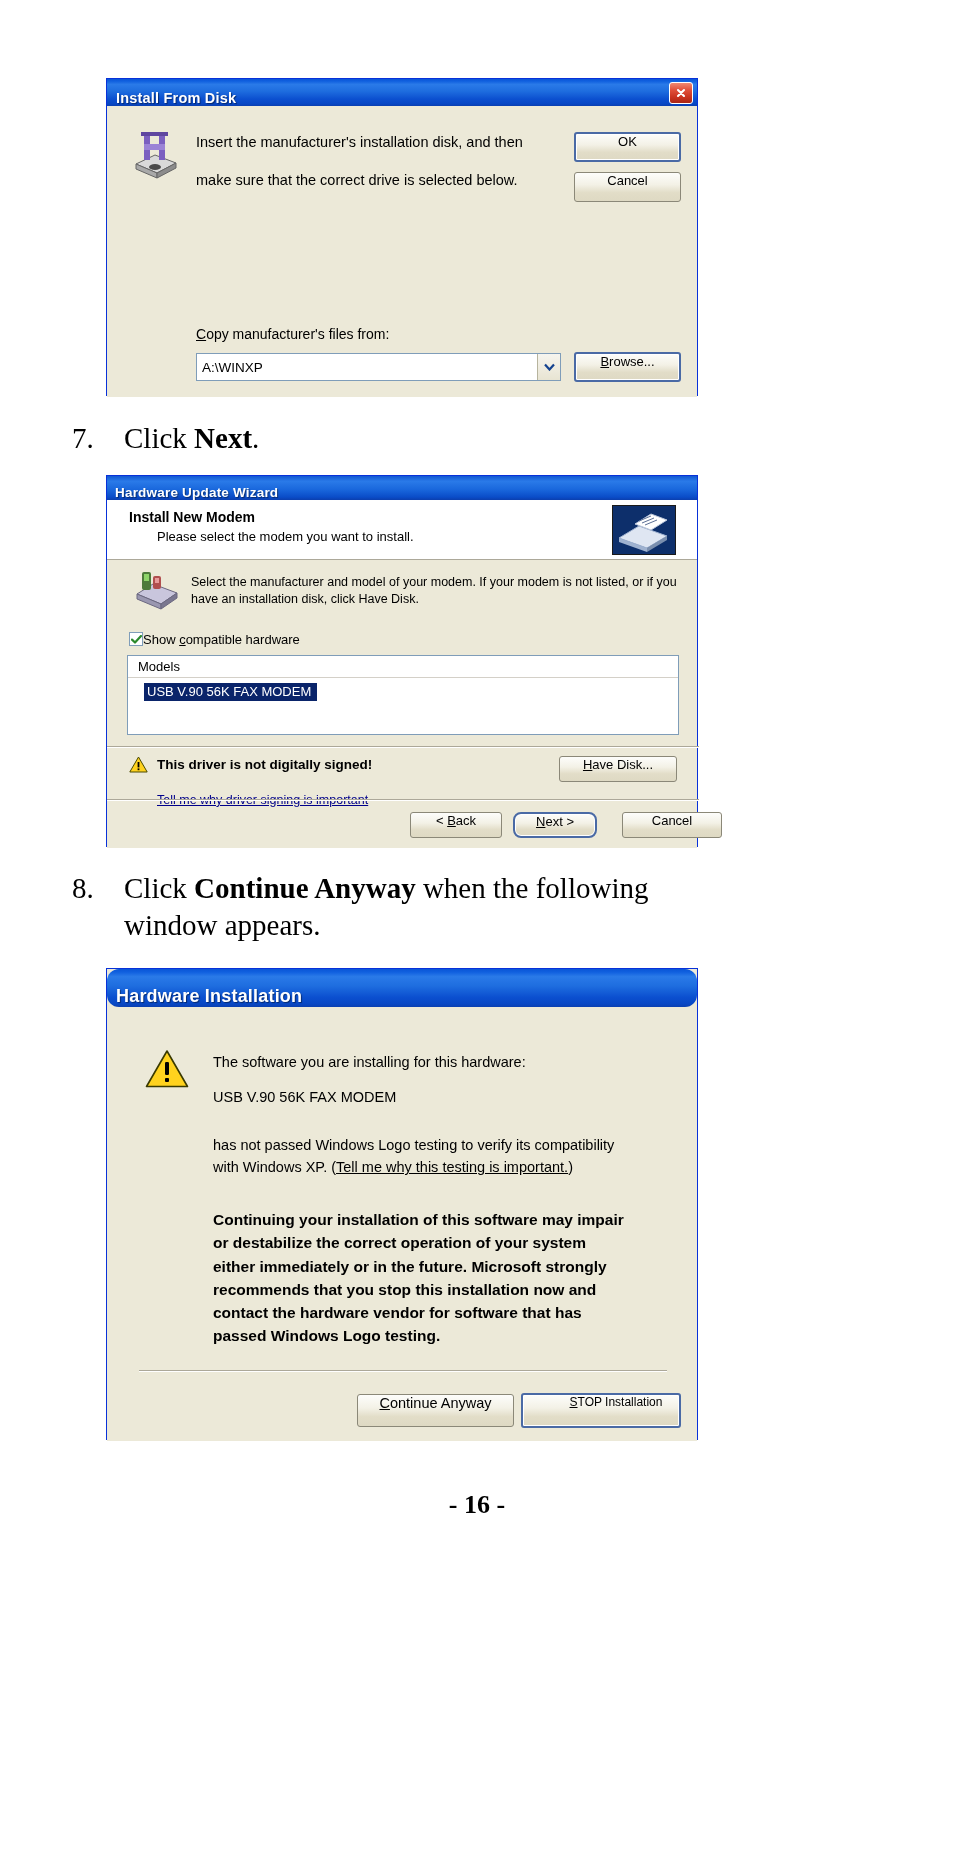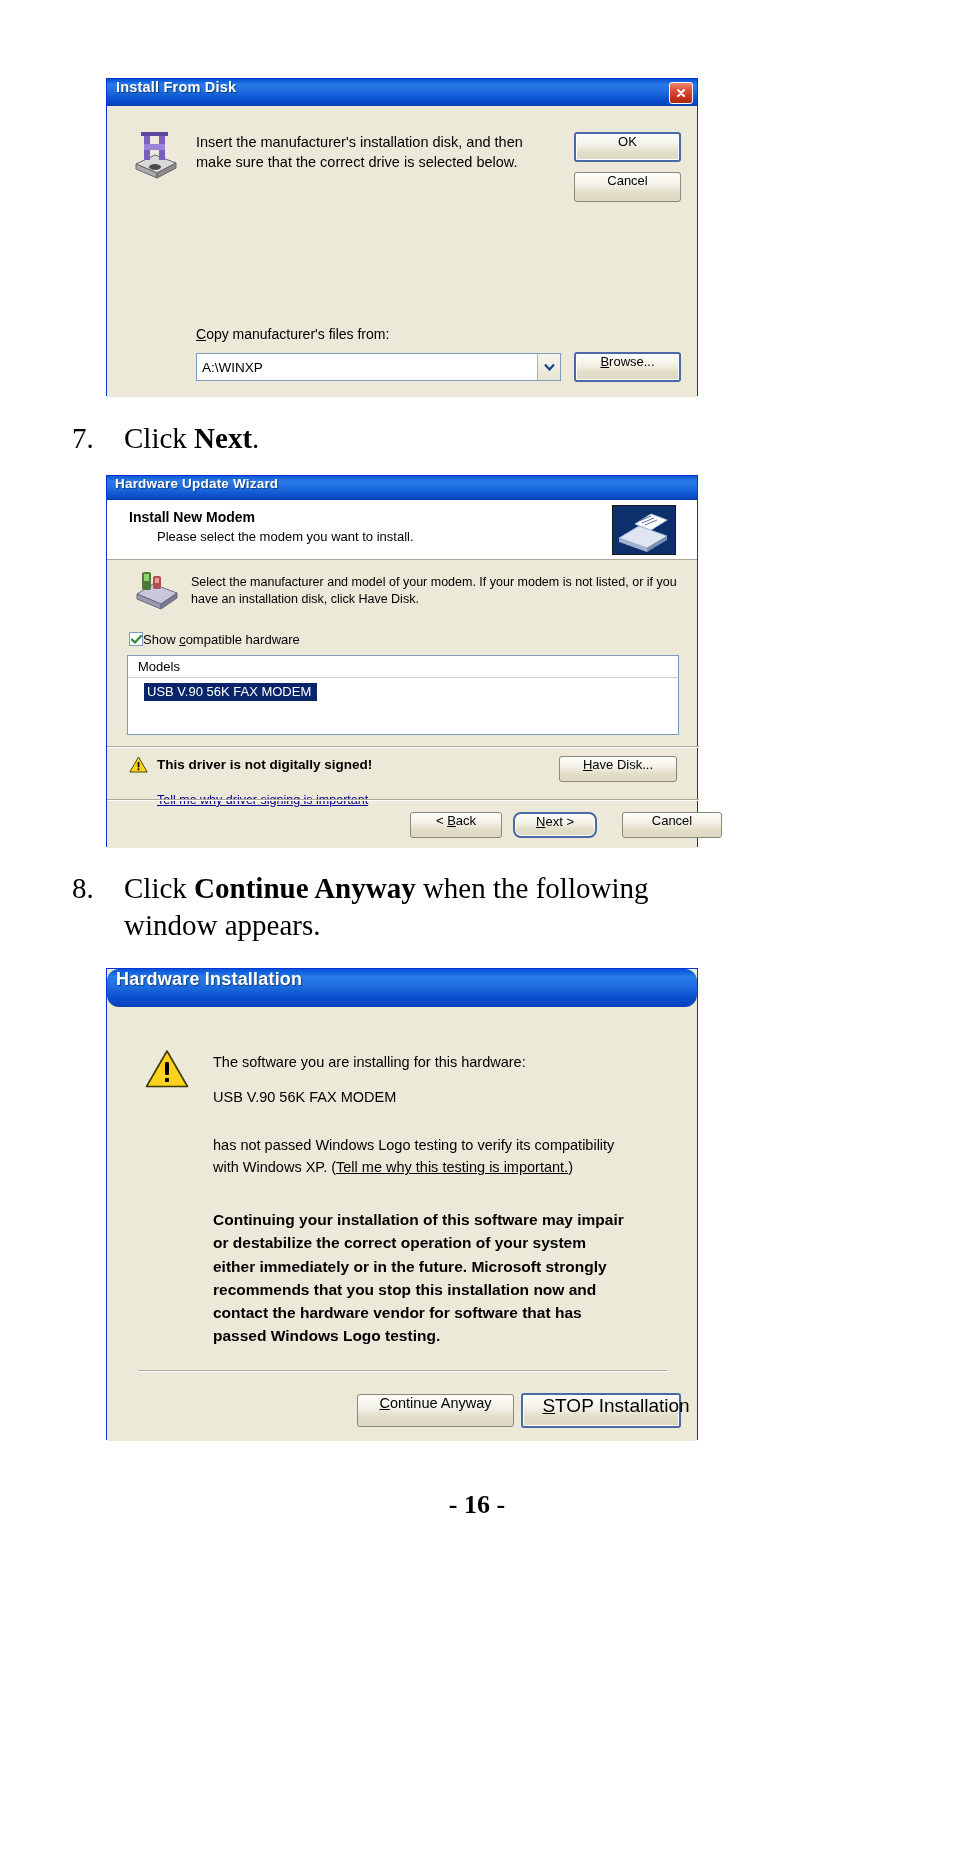--- a/index.html
+++ b/index.html
@@ -16,21 +16,21 @@
   .xp-dialog{
     position:absolute;
     background:#ece9d8;
     border:1px solid #0831d9;
     box-sizing:border-box;
     font-family:"Liberation Sans", sans-serif;
   }
   .xp-titlebar{
     height:27px;
     background:linear-gradient(180deg,#0a56d6 0%,#1060df 8%,#2a7ae8 20%,#1e6ddf 45%,#0b4fcf 75%,#0847c4 92%,#0a3fb0 100%);
-    display:flex;align-items:flex-start;
+    display:flex;align-items:flex-end;
     padding:0 4px 0 9px;
     position:relative;
   }
   .xp-titlebar.plain{
     background:linear-gradient(180deg,#1158d3 0%,#2a7ae8 22%,#1a68dd 55%,#0a4cc8 88%,#0b3fae 100%);
     padding-left:8px;
   }
   .xp-title{
     color:#ffffff;font-weight:bold;font-size:14.5px;
     letter-spacing:.2px;
@@ -191,21 +191,21 @@
           <ellipse cx="25" cy="37" rx="6" ry="3" fill="#4a4a4a"></ellipse>
 
           <rect x="14" y="4" width="6" height="26" fill="#7b5fc0"></rect>
           <rect x="29" y="4" width="6" height="26" fill="#7b5fc0"></rect>
           <rect x="14" y="14" width="21" height="6" fill="#9b83d6"></rect>
           <rect x="11" y="2" width="27" height="4" fill="#5f46a0"></rect>
         </svg>
       </div>
 
       <div class="txt" style="left:89px;top:27px;font-size:14.5px;">Insert the manufacturer's installation disk, and then</div>
-      <div class="txt" style="left:89px;top:47px;font-size:14.5px;">make sure that the correct drive is selected below.</div>
+      <div class="txt" style="left:89px;top:65px;font-size:14.5px;">make sure that the correct drive is selected below.</div>
 
       <div class="xp-btn default" style="left:467px;top:26px;width:107px;height:30px;">
         <span>OK</span>
       </div>
       <div class="xp-btn" style="left:467px;top:66px;width:107px;height:30px;">
         <span>Cancel</span>
       </div>
 
       <div class="txt" style="left:89px;top:219px;font-size:14px;"><span class="u">C</span><span>opy manufacturer's files from:</span></div>
 
@@ -358,21 +358,21 @@
         <div>contact the hardware vendor for software that has</div>
         <div>passed Windows Logo testing.</div>
       </div>
 
       <div class="sep-line" style="left:32px;top:363px;width:528px;"></div>
       <div class="sep-line light" style="left:32px;top:364px;width:528px;"></div>
 
       <div class="xp-btn" style="left:250px;top:387px;width:157px;height:33px;font-size:14.5px;">
         <span><span class="u">C</span><span>ontinue Anyway</span></span>
       </div>
-      <div class="xp-btn default" style="left:414px;top:386px;width:160px;height:35px;font-size:19px;padding-left:30px;">
+      <div class="xp-btn default" style="left:414px;top:386px;width:160px;height:35px;font-size:12px;padding-left:30px;">
         <span><span class="u">S</span><span>TOP Installation</span></span>
       </div>
 
     </div>
   </div>
 
   <div class="folio" style="top:1490px;">- 16 -</div>
 
 </div>
 

